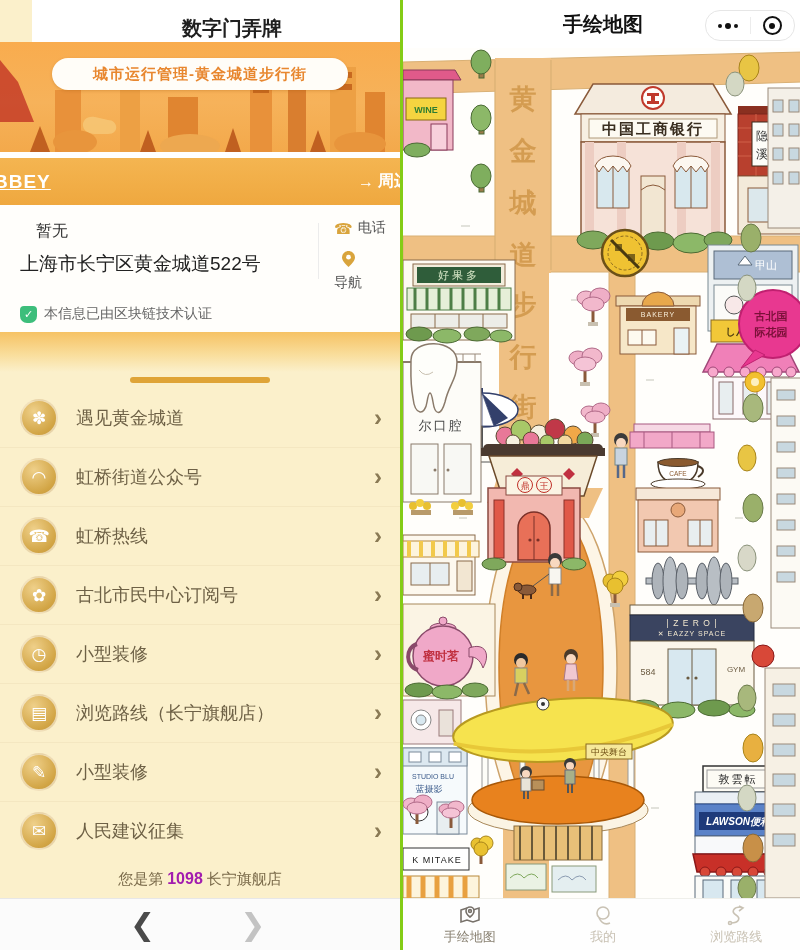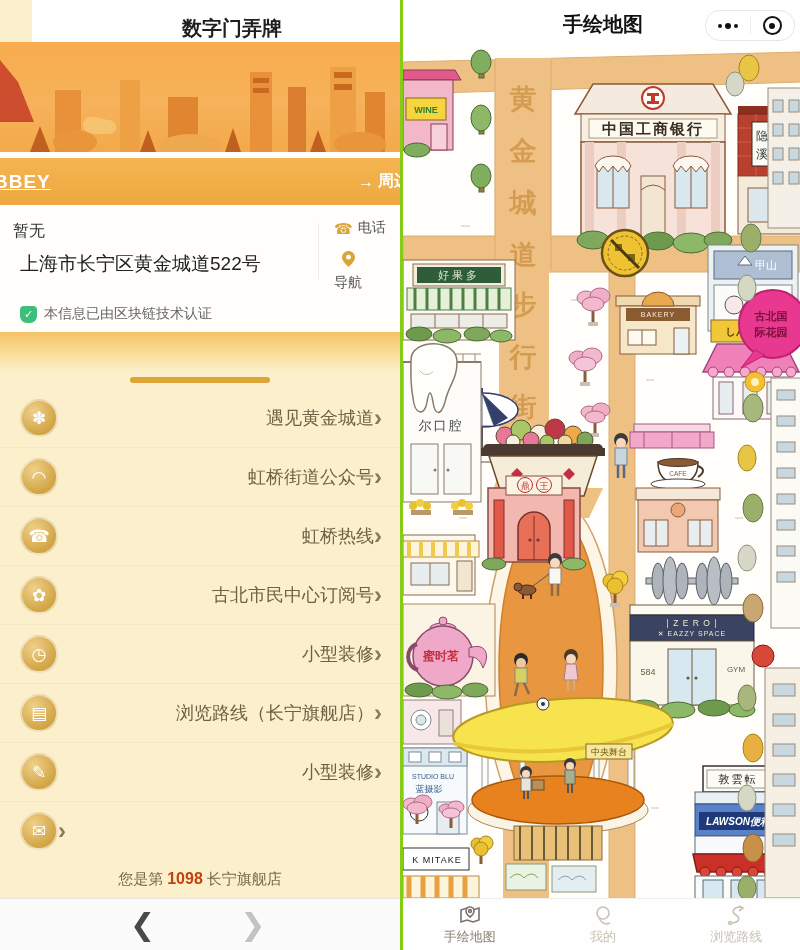--- a/index.html
+++ b/index.html
@@ -20,44 +20,44 @@
                 border-radius:17px;display:flex;align-items:center;justify-content:center;
                 box-shadow:0 1px 3px rgba(150,80,0,.25);}
   .banner .pill span{color:#E8872F;font-weight:bold;font-size:15px;letter-spacing:1px;}
   .gap-white{position:absolute;top:152px;left:0;width:400px;height:6px;background:#fff;}
   .orange-bar{position:absolute;top:158px;left:0;width:400px;height:47px;overflow:hidden;
               background:linear-gradient(180deg,#F4B551 0%,#EFA83F 100%);
               display:flex;align-items:center;justify-content:space-between;color:#fff;}
   .orange-bar .ob-left{font-size:19px;font-weight:bold;text-decoration:underline;margin-left:-6px;letter-spacing:1px;}
   .orange-bar .ob-right{font-size:16px;font-weight:bold;margin-right:-10px;display:flex;align-items:center;gap:4px;}
   .info{position:absolute;top:205px;left:0;width:400px;height:127px;background:#FFFEFB;}
-  .info .name{position:absolute;top:16px;left:13px;font-size:16px;color:#333;}
+  .info .name{position:absolute;top:16px;left:36px;font-size:16px;color:#333;}
   .info .addr{position:absolute;top:46px;left:20px;font-size:19px;color:#222;font-weight:500;}
   .info .vdiv{position:absolute;top:18px;left:318px;width:1px;height:56px;background:#ececec;}
   .act{position:absolute;left:334px;display:flex;align-items:center;gap:5px;font-size:14px;color:#555;}
   .act .aicon{color:#D9A43C;font-size:15px;line-height:1;}
   .cert{position:absolute;top:100px;left:20px;display:flex;align-items:center;gap:7px;}
   .cert .shield{width:17px;height:17px;background:#3DBE7B;border-radius:4px 4px 7px 7px;
                 color:#fff;font-size:11px;line-height:17px;text-align:center;font-weight:bold;}
   .cert .ctext{font-size:14px;color:#666;}
   .fade-strip{position:absolute;top:332px;left:0;width:400px;height:40px;
               background:linear-gradient(180deg,#F6C264 0%,#F9DD9A 55%,#FBF0CB 100%);}
   .list{position:absolute;top:372px;left:0;width:400px;height:526px;background:#FBF0CB;}
   .gold-bar{width:140px;height:6px;border-radius:3px;background:#DFA437;margin:5px auto 6px auto;}
   .mrow{height:58px;display:flex;align-items:center;padding:0 18px 0 20px;
         border-bottom:1px solid rgba(243,230,192,.9);}
   .micon{width:38px;height:38px;border-radius:50%;flex:0 0 38px;
          background:radial-gradient(circle at 35% 30%,#EFD08A,#D2A545 70%,#C2953A);
          border:2px solid rgba(255,255,255,.55);box-sizing:border-box;
          color:#FFF;font-size:17px;display:flex;align-items:center;justify-content:center;}
-  .mlabel{flex:1;margin-left:18px;font-size:18px;color:#6E6146;text-align:right;}
+  .mlabel{flex:1;margin-left:18px;font-size:18px;color:#6E6146;}
   .mchev{color:#8A7A55;font-size:24px;font-weight:bold;line-height:1;}
   .visitor{height:38px;display:flex;align-items:center;justify-content:center;
            font-size:15px;color:#7A6A4A;gap:4px;}
-  .visitor .count{color:#c2410c;font-weight:bold;font-size:16px;}
+  .visitor .count{color:#a21caf;font-weight:bold;font-size:16px;}
   .l-navbar{position:absolute;top:898px;left:0;width:400px;height:52px;background:#FBFBFB;
             border-top:1px solid #E7E7E7;box-sizing:border-box;display:flex;align-items:center;}
   .l-navbar .nav-back{margin-left:130px;color:#4a4a4a;font-size:30px;}
   .l-navbar .nav-fwd{margin-left:85px;color:#c3c3c3;font-size:30px;}
 
   
   .r-header{position:absolute;top:0;left:0;width:400px;height:48px;background:#fff;
             display:flex;align-items:center;justify-content:center;}
   .r-header .title{font-size:20px;font-weight:bold;color:#111;}
   .capsule{position:absolute;right:8px;top:10px;width:88px;height:29px;border:1px solid #E6E6E6;
@@ -108,20 +108,23 @@
         <rect x="253" y="46" width="16" height="5" fill="#C8691F"></rect>
       <path d="M95,75 C80,72 78,92 95,92 L108,92 C120,92 118,78 108,78 Z" fill="#F6C878" opacity="0.8"></path>
       <polygon points="30,110 40,84 50,110" fill="#C06020"></polygon>
       <polygon points="140,110 148,88 156,110" fill="#C06020"></polygon>
       <polygon points="225,110 233,86 241,110" fill="#C06020"></polygon>
       <polygon points="310,110 318,88 326,110" fill="#C06020"></polygon>
       <ellipse cx="75" cy="100" rx="22" ry="12" fill="#E8953C"></ellipse>
       <ellipse cx="190" cy="104" rx="30" ry="12" fill="#EDA850"></ellipse>
       <ellipse cx="360" cy="102" rx="26" ry="12" fill="#E8953C"></ellipse>
     </svg>
+    <div class="pill">
+      <span>城市运行管理-黄金城道步行街</span>
+    </div>
   </div>
   <div class="gap-white"></div>
 
   <div class="orange-bar">
     <span class="ob-left">BBEY</span>
     <span class="ob-right">
       <span>→</span>
       <span>周边</span>
     </span>
   </div>
@@ -184,20 +187,21 @@
       <span class="mlabel">浏览路线（长宁旗舰店）</span>
       <span class="mchev">›</span>
     </div>
     <div class="mrow">
       <span class="micon">✎</span>
       <span class="mlabel">小型装修</span>
       <span class="mchev">›</span>
     </div>
     <div class="mrow" style="border-bottom:none;">
       <span class="micon">✉</span>
+      <span class="mlabel">人民建议征集</span>
       <span class="mchev">›</span>
     </div>
 
     <div class="visitor">
       <span>您是第</span>
       <span class="count">1098</span>
       <span>长宁旗舰店</span>
     </div>
   </div>
 

